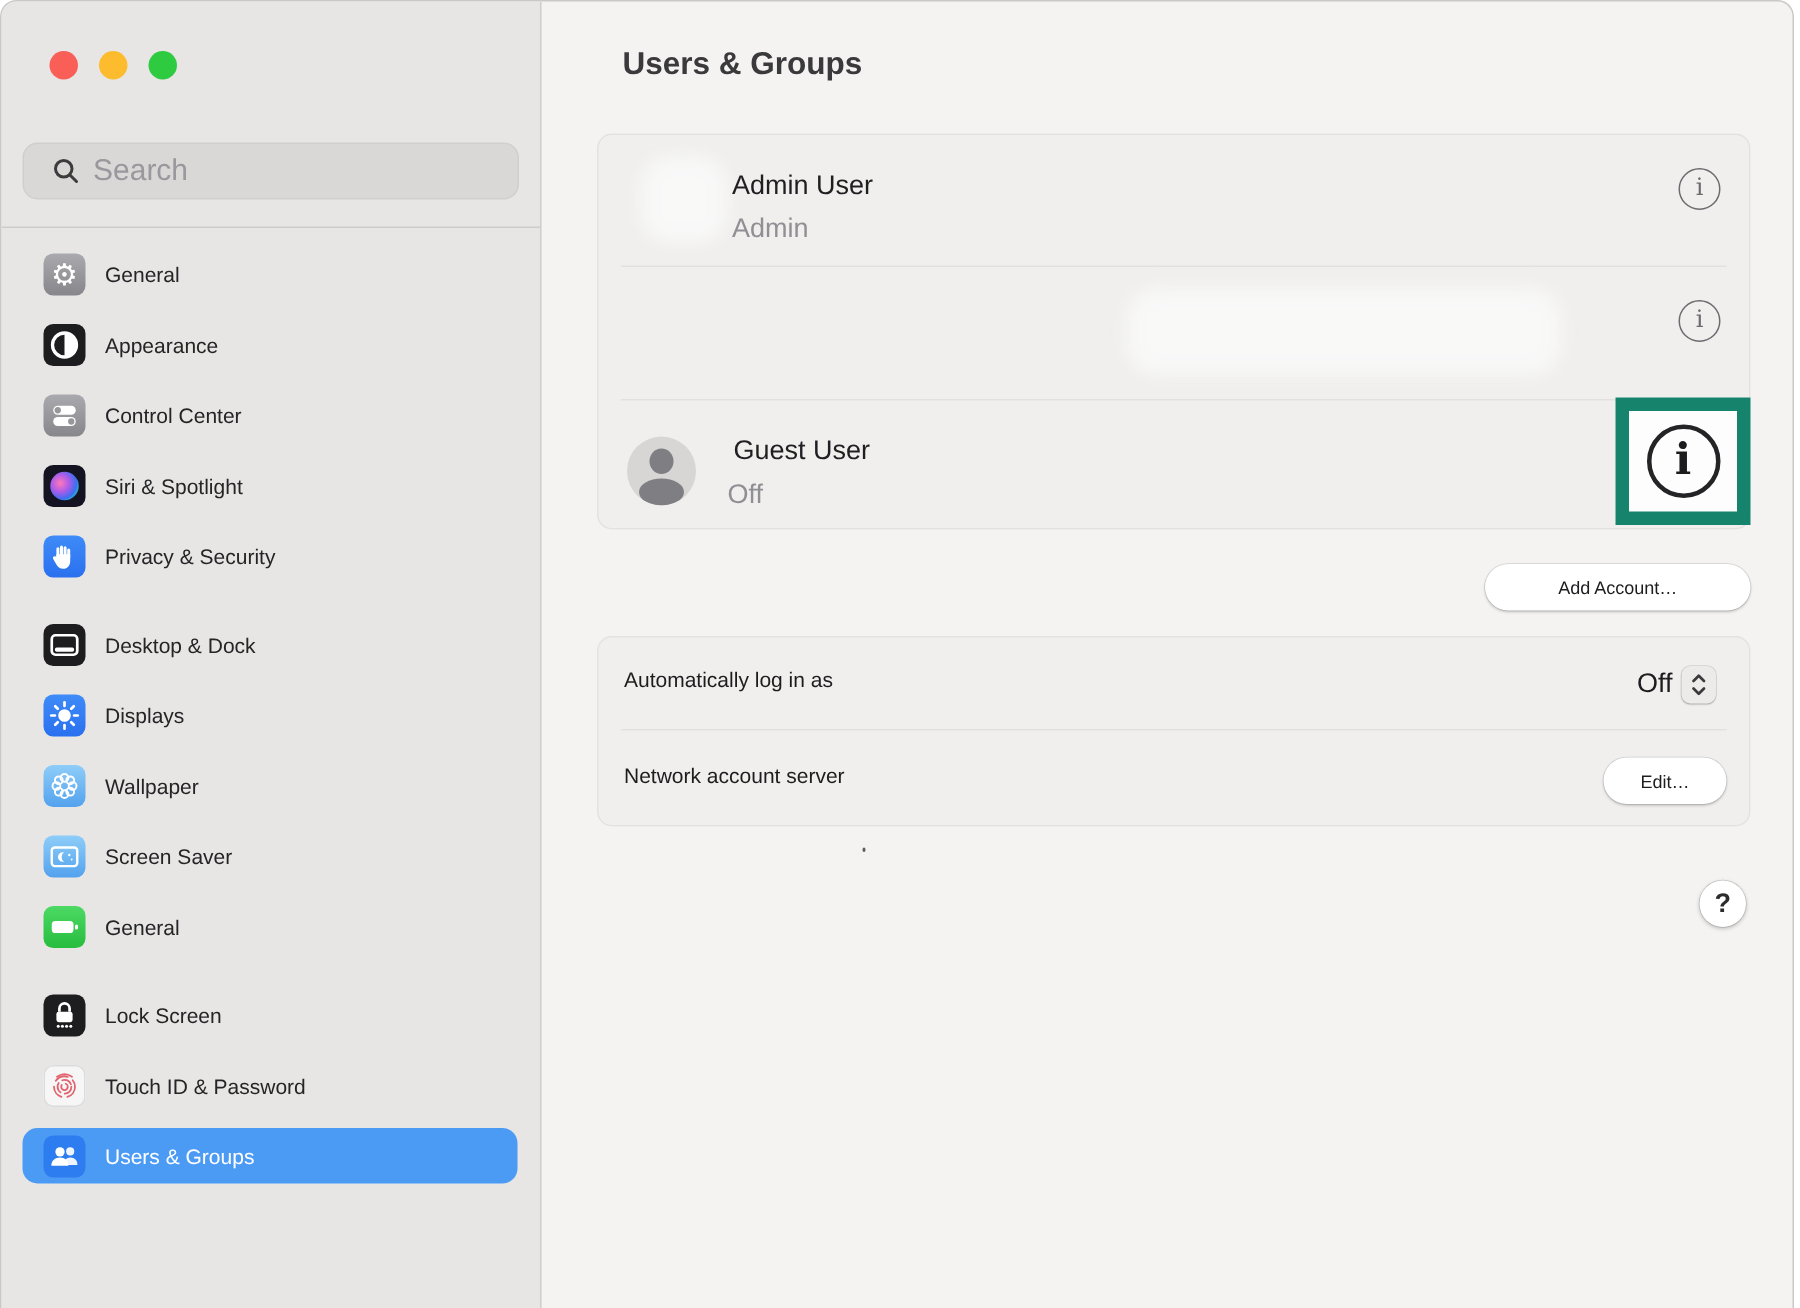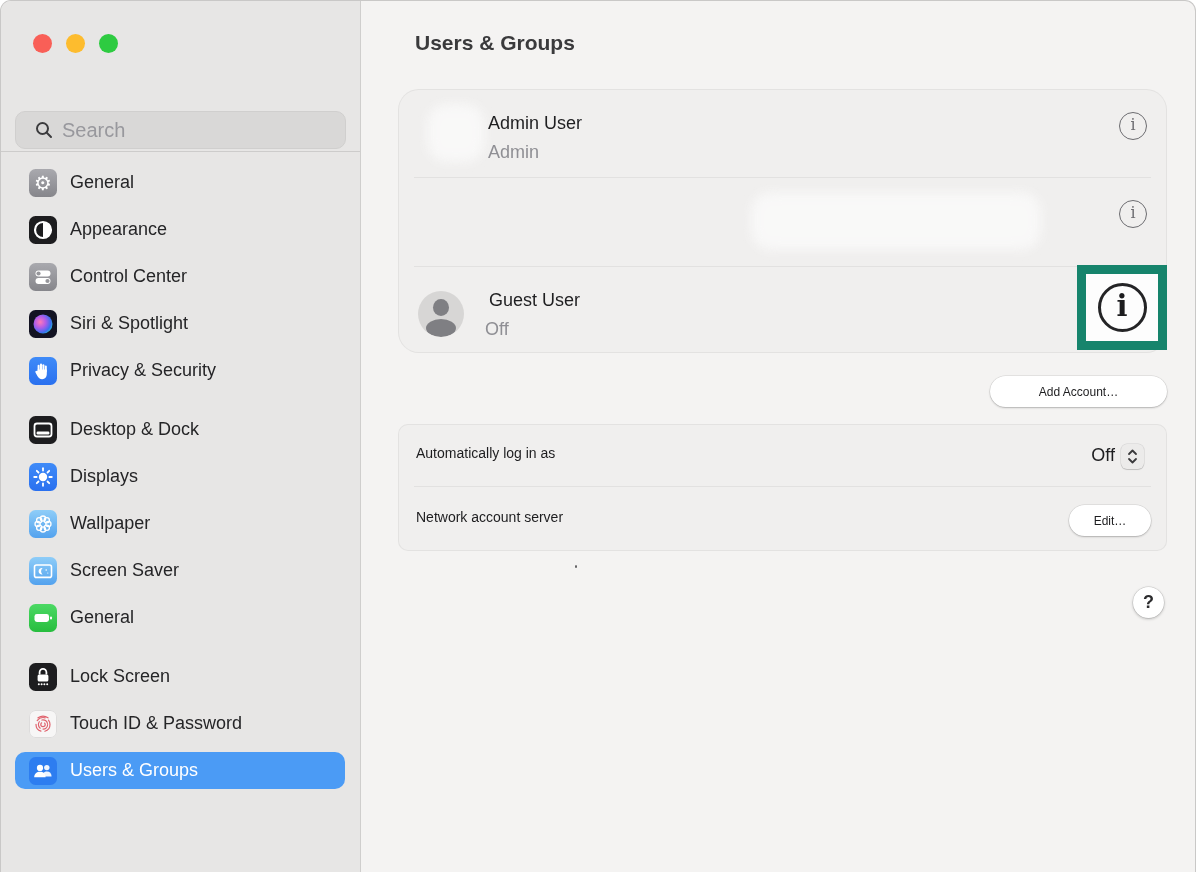--- a/index.html
+++ b/index.html
@@ -8,56 +8,56 @@
   .window { position:absolute; left:0; top:0; width:1196px; height:872px;
             background:#f4f3f2; border:1px solid #c9c8c7; border-bottom:none;
             border-radius:11px 11px 0 0; overflow:hidden; }
 
   
   .sidebar { position:absolute; left:0; top:0; bottom:0; width:360px;
              background:#e7e6e5; border-right:1px solid #cfcecd; }
   .traffic { position:absolute; top:33px; left:32px; display:flex; gap:14px; }
   .light { width:19px; height:19px; border-radius:50%; }
 
-  .search-field { position:absolute; left:14px; top:110px; width:331px; height:38px;
+  .search-field { position:absolute; left:14px; top:94px; width:331px; height:38px;
                   background:#d9d8d7; border:1px solid #d0cfce; border-radius:10px;
                   display:flex; align-items:center; padding:0 10px;justify-content:flex-end; }
   .search-field svg { flex:0 0 auto; margin:0 8px 0 8px; }
   .search-field input { flex:1; border:none; outline:none; background:transparent;
                         font-size:20px; color:#3c3c3e; font-family:inherit; }
   .search-field input::placeholder { color:#98989d; }
 
   .sidebar-divider { position:absolute; left:0; right:0; top:150px; height:1px; background:#cdcccb; }
 
   .nav { position:absolute; left:0; right:0; top:163px; }
   .nav-item { height:37px; margin:0 15px 10px 14px; border-radius:10px;
               display:flex; align-items:center; padding-left:14px; cursor:default; }
   .nav-item.group-gap { margin-top:22px; }
-  .nav-item .label { margin-left:13px; font-size:18px; color:#252527; white-space:nowrap; }
+  .nav-item .label { margin-left:13px; font-size:14px; color:#252527; white-space:nowrap; }
   .nav-item.selected { background:#4b9bf5; }
   .nav-item.selected .label { color:#ffffff; font-weight:400; }
 
   .app-icon { width:28px; height:28px; border-radius:6.5px; flex:0 0 auto;
               display:flex; align-items:center; justify-content:center; position:relative; overflow:hidden; }
   .ic-gray   { background:linear-gradient(#a9a9ae,#86868b); }
   .ic-black  { background:#1d1d1f; }
   .ic-blue   { background:linear-gradient(#3f8bf8,#2a70ef); }
   .ic-lblue  { background:linear-gradient(#8ecdf8,#53a2ee); }
   .ic-green  { background:linear-gradient(#4cd964,#27bd3e); }
   .ic-white  { background:#f7f6f6; box-shadow:inset 0 0 0 1px #dddcdc; }
   .ic-siri   { background:#131322; }
   .ic-users  { background:linear-gradient(#3f8bf8,#2a70ef); }
   .gear-glyph { font-family:"DejaVu Sans",sans-serif; color:#fff; font-size:20px; line-height:1; }
 
   
   .main { position:absolute; left:360px; top:0; right:0; bottom:0; }
   .page-title { position:absolute; left:54px; top:30px; font-size:21px; font-weight:bold; color:#3a3a3c; }
 
   .card { position:absolute; background:#f0efee; border:1px solid rgba(0,0,0,0.05); border-radius:10px; }
-  .card-users    { left:37px; top:88px;  width:769px; height:264px;border-radius:21px; }
+  .card-users    { left:37px; top:88px;  width:769px; height:264px; }
   .card-settings { left:37px; top:423px; width:769px; height:127px; }
   .hdiv { position:absolute; left:15px; right:15px; height:1px; background:#e2e1e0; }
 
   .user-name { position:absolute; font-size:18px; font-weight:500; color:#1f1f21; }
   .user-sub  { position:absolute; font-size:18px; color:#8f8f94; }
 
   .blur-blob { position:absolute; background:rgba(253,253,253,0.65); filter:blur(6px); border-radius:20px; }
 
   .avatar { position:absolute; width:46px; height:46px; border-radius:50%; background:#d7d6d5; overflow:hidden; }
   .avatar .head { position:absolute; left:15px; top:8px; width:16px; height:17px; border-radius:50%; background:#7f7f83; }

